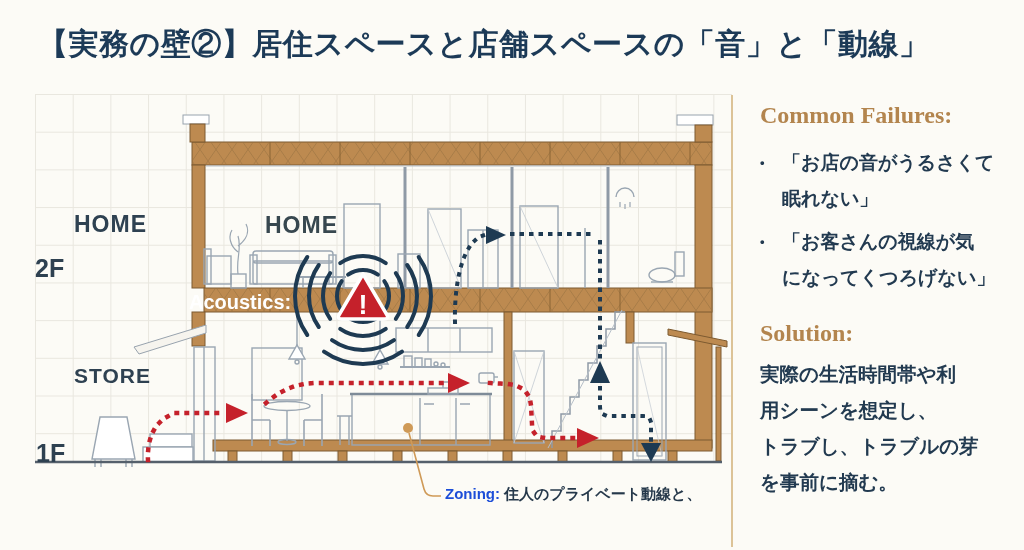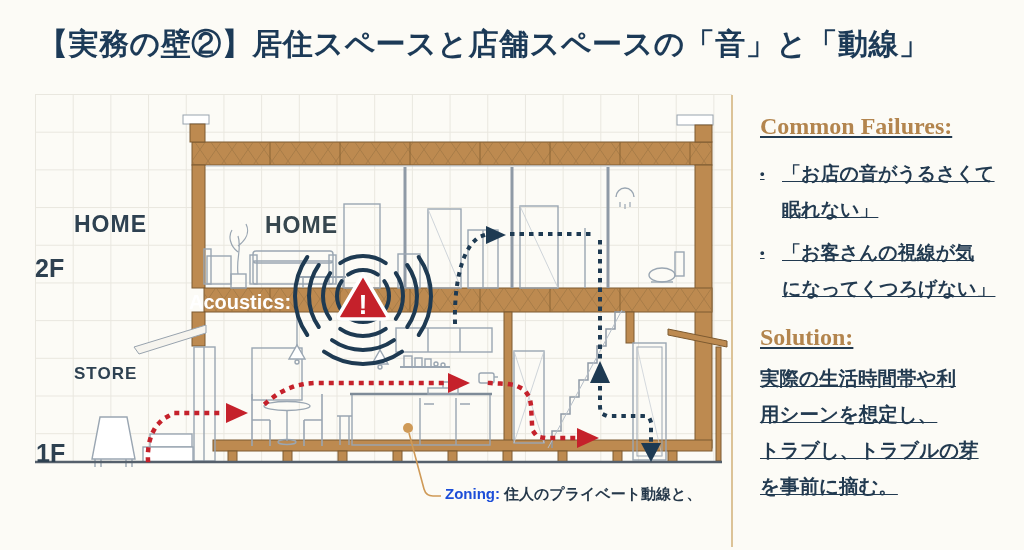--- a/index.html
+++ b/index.html
@@ -11,32 +11,32 @@
   #title{left:38px;top:24px;font-size:30px;font-weight:800;color:#1c3a57;letter-spacing:.5px;white-space:nowrap;}
   #grid{left:35px;top:94px;width:697px;height:369px;
     background-image:linear-gradient(to right,#e9e7df 1px,transparent 1px),
                      linear-gradient(to bottom,#e9e7df 1px,transparent 1px);
     background-size:37.7px 37.7px;}
   #divider{left:731px;top:95px;width:2px;height:452px;background:#dcc397;}
   svg#art{left:0;top:0;}
   .flabel{color:#2e4151;font-weight:600;white-space:nowrap;}
   #lbl-home-out{left:74px;top:211px;font-size:23px;letter-spacing:1px;}
   #lbl-2f{left:35px;top:254px;font-size:25px;}
-  #lbl-store{left:74px;top:364px;font-size:17px;letter-spacing:1px;}
+  #lbl-store{left:74px;top:364px;font-size:21px;letter-spacing:1px;}
   #lbl-1f{left:36px;top:439px;font-size:25px;}
   #lbl-home-in{left:265px;top:212px;font-size:23px;letter-spacing:1px;color:#37474f;}
   #acoustics{left:189px;top:291px;font-size:20px;font-weight:700;color:#ffffff;white-space:nowrap;text-align:center;}
   #zoning{left:445px;top:483px;font-size:15px;font-weight:700;color:#25384a;line-height:21px;white-space:nowrap;}
   #zoning .gold{color:#1d4ed8;margin-right:4px;}
-  #sidebar{left:760px;top:113px;width:256px;color:#223a50;text-decoration:underline;}
+  #sidebar{left:760px;top:102px;width:256px;color:#223a50;}
   .serifhead{font-family:"Liberation Serif",serif;font-size:24px;font-weight:700;color:#b3854e;white-space:nowrap;}
   .bullets{margin-top:16px;}
   .bullet-item{display:flex;font-size:19px;font-weight:600;line-height:36px;margin-bottom:7px;}
   .bullet-mark{width:22px;flex:none;font-size:13px;}
-  .solution-head{margin-top:17px;}
+  .solution-head{margin-top:24px;}
   .solution-text{margin-top:9px;font-size:19.5px;font-weight:600;line-height:36px;white-space:nowrap;}
 </style>
 </head>
 <body>
 
 <div class="abs" id="grid"></div>
 
 <svg id="art" class="abs" width="1024" height="550" viewBox="0 0 1024 550">
   <defs>
     <pattern id="hatch" width="16" height="23" patternUnits="userSpaceOnUse">

